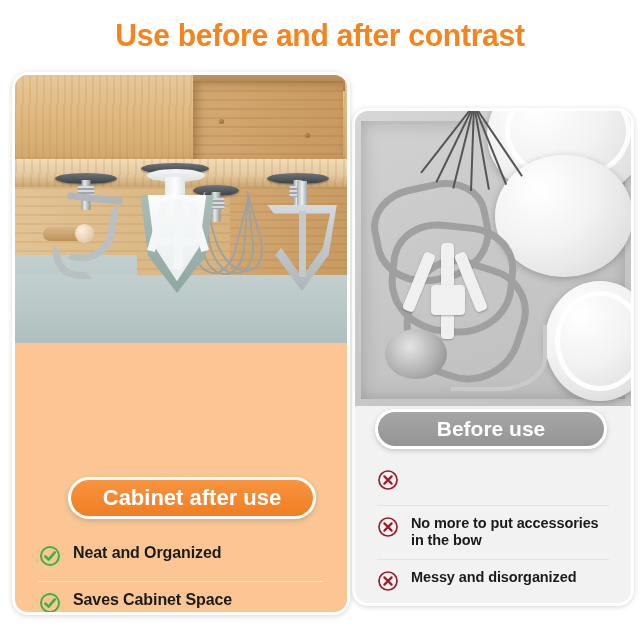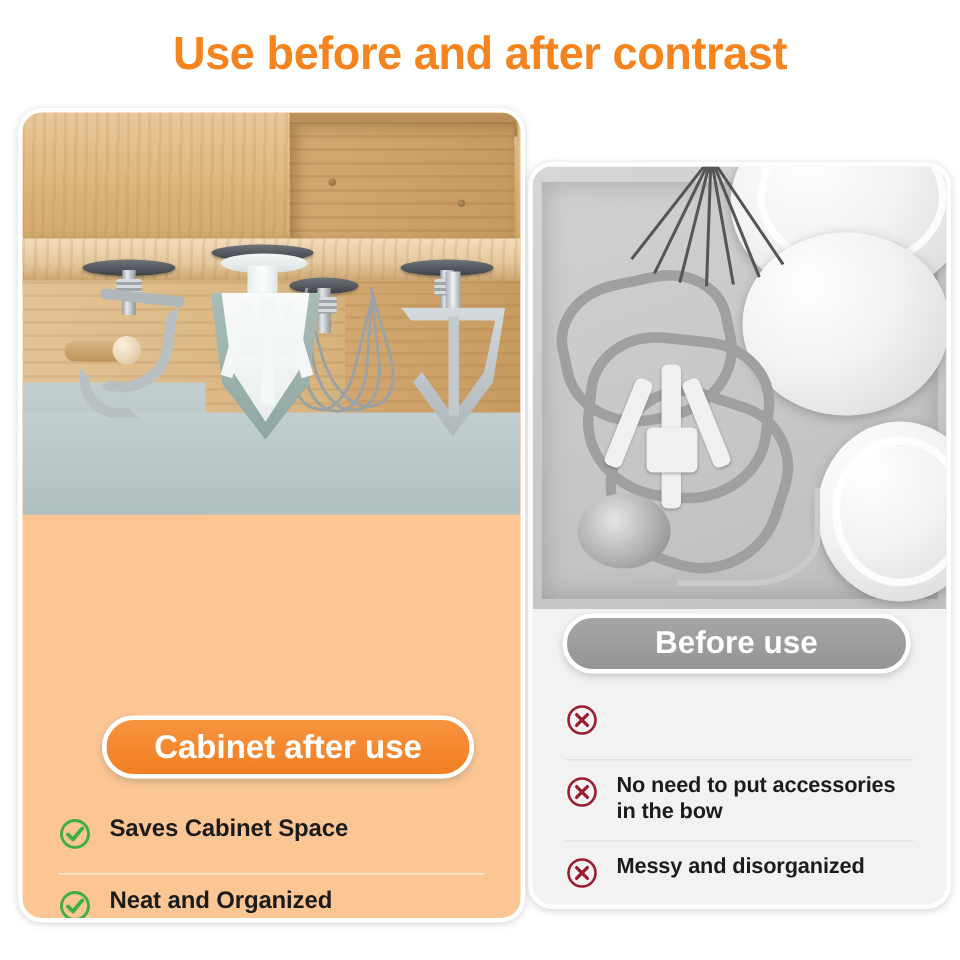--- a/index.html
+++ b/index.html
@@ -409,31 +409,31 @@
 
   <div class="bullets bullets-after">
 
     <div class="bullet">
       <span class="ico">
         <svg width="22" height="22" viewBox="0 0 22 22">
           <circle cx="11" cy="11" r="9" fill="none" stroke="#3FAF46" stroke-width="2"></circle>
           <path d="M6.3 11.3 L9.6 14.6 L15.8 7.4" fill="none" stroke="#3FAF46" stroke-width="2.6" stroke-linecap="round" stroke-linejoin="round"></path>
         </svg>
       </span>
-      <span class="bullet-text">Saves Cabinet Space</span>
+      <span class="bullet-text">Neat and Organized</span>
     </div>
 
     <div class="bullet">
       <span class="ico">
         <svg width="22" height="22" viewBox="0 0 22 22">
           <circle cx="11" cy="11" r="9" fill="none" stroke="#3FAF46" stroke-width="2"></circle>
           <path d="M6.3 11.3 L9.6 14.6 L15.8 7.4" fill="none" stroke="#3FAF46" stroke-width="2.6" stroke-linecap="round" stroke-linejoin="round"></path>
         </svg>
       </span>
-      <span class="bullet-text">Neat and Organized</span>
+      <span class="bullet-text">Saves Cabinet Space</span>
     </div>
 
   </div>
 </div>
 
 <div class="card card-before">
 
   <div class="photo photo-before">
     <div class="drawer-base"></div>
     <div class="drawer-liner"></div>
@@ -484,21 +484,21 @@
       </span>
     </div>
 
     <div class="bullet">
       <span class="ico">
         <svg width="22" height="22" viewBox="0 0 22 22">
           <circle cx="11" cy="11" r="9" fill="none" stroke="#9B1C2E" stroke-width="1.7"></circle>
           <path d="M7.4 7.4 L14.6 14.6 M14.6 7.4 L7.4 14.6" fill="none" stroke="#9B1C2E" stroke-width="2.2" stroke-linecap="round"></path>
         </svg>
       </span>
-      <span class="bullet-text">No need to put accessories in the bow</span>
+      <span class="bullet-text">No more to put accessories in the bow</span>
     </div>
 
     <div class="bullet">
       <span class="ico">
         <svg width="22" height="22" viewBox="0 0 22 22">
           <circle cx="11" cy="11" r="9" fill="none" stroke="#9B1C2E" stroke-width="1.7"></circle>
           <path d="M7.4 7.4 L14.6 14.6 M14.6 7.4 L7.4 14.6" fill="none" stroke="#9B1C2E" stroke-width="2.2" stroke-linecap="round"></path>
         </svg>
       </span>
       <span class="bullet-text">Messy and disorganized</span>

